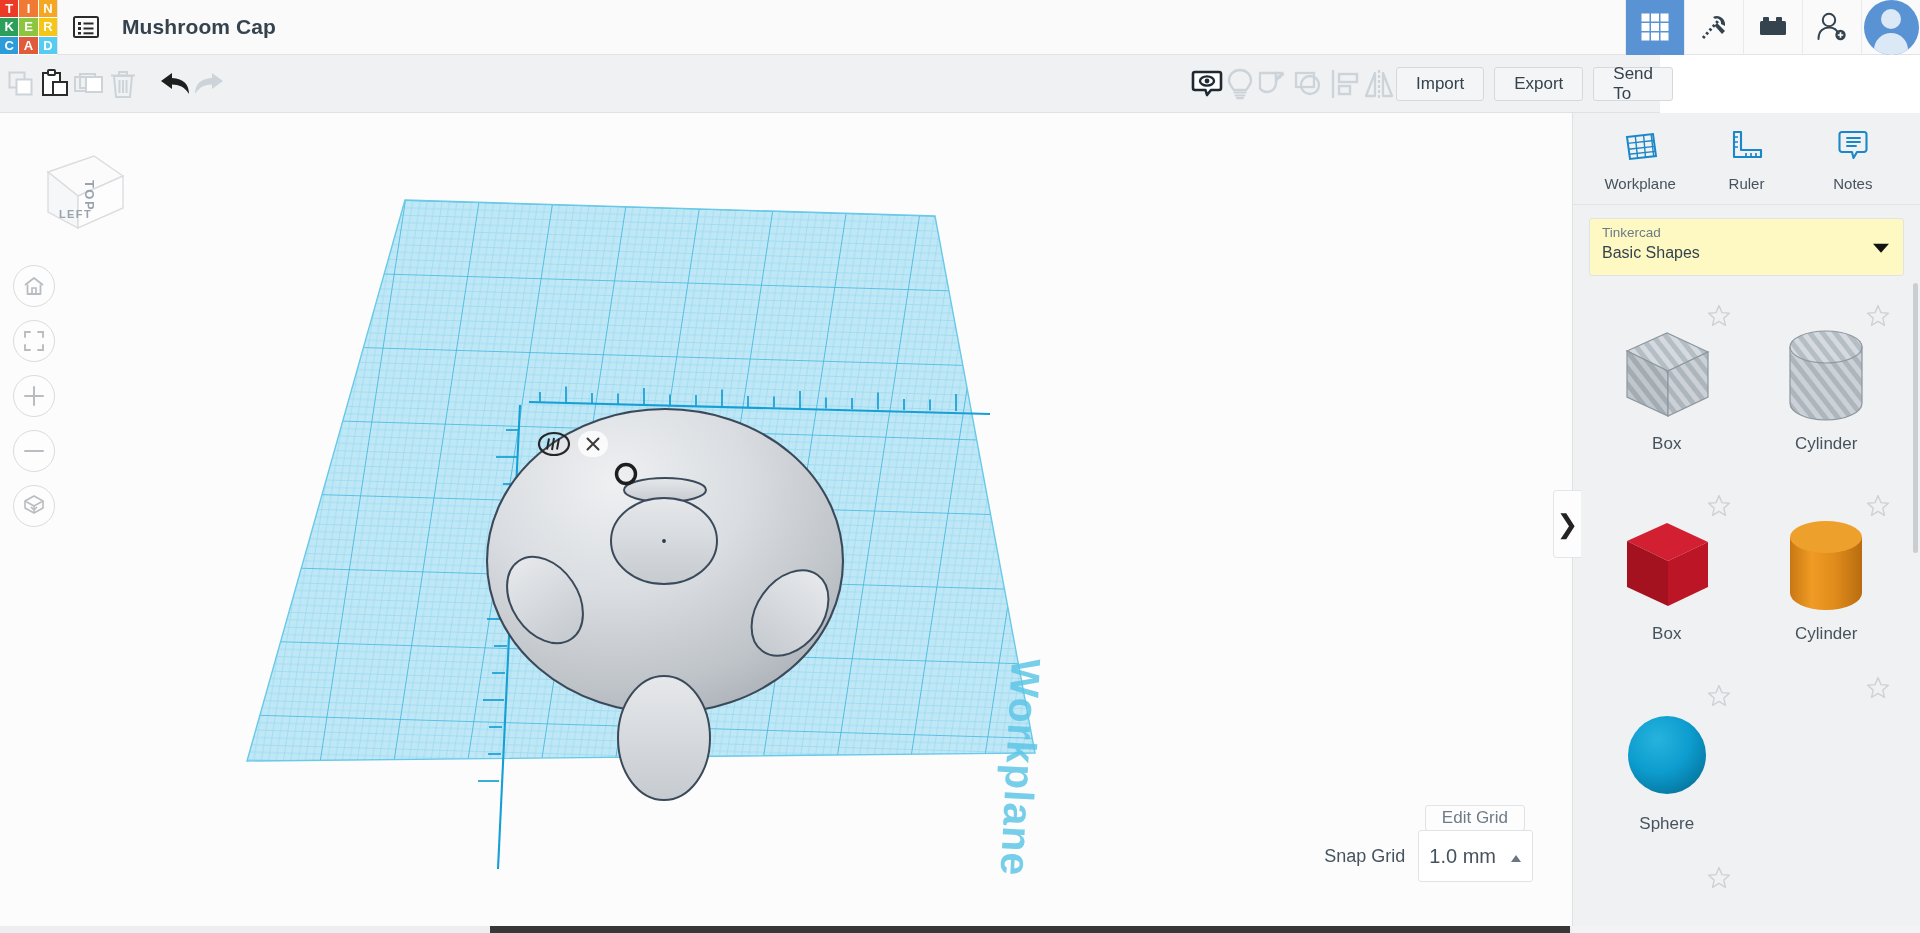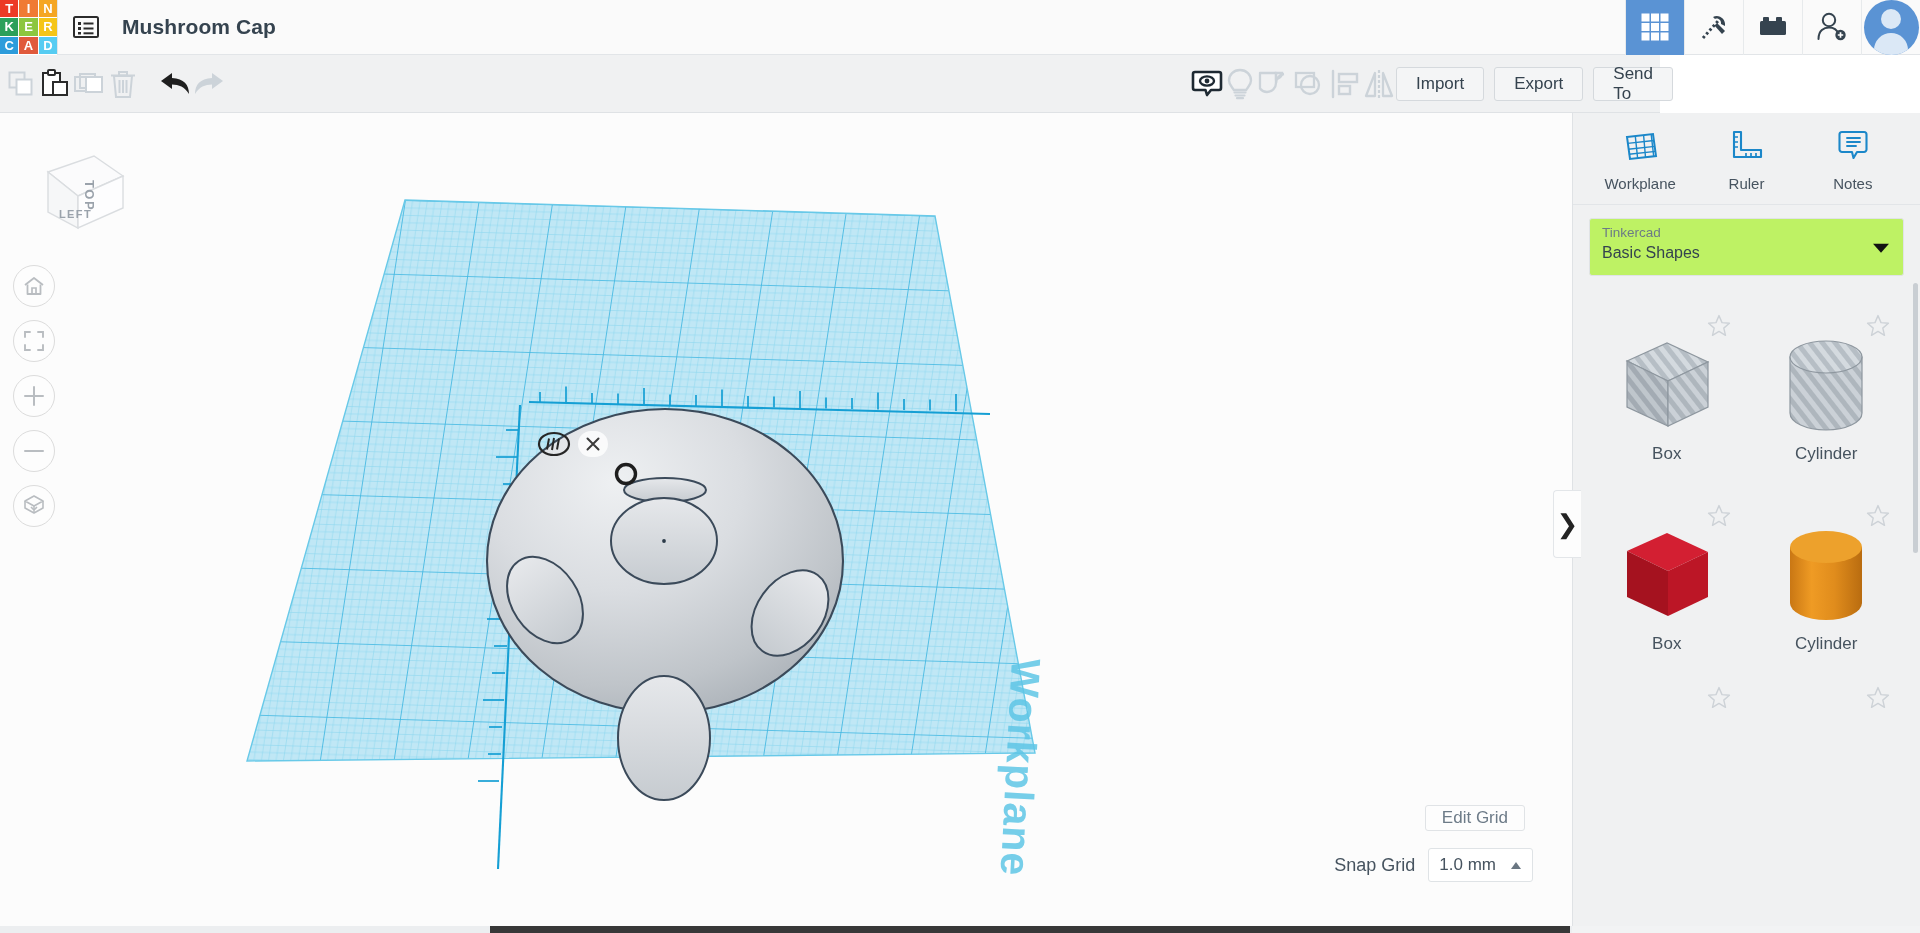--- a/index.html
+++ b/index.html
@@ -126,24 +126,24 @@
     border: 1px solid #e0e3e6; border-radius: 3px;
     background: #fdfdfd; color: #6d7b88; font-size: 17px;
     display: flex; align-items: center; cursor: pointer;
   }
   #snapgrid-row {
     position: absolute; right: 39px; bottom: 51px;
     display: flex; align-items: center; gap: 13px;
   }
   #snapgrid-label { font-size: 18px; color: #46535f; }
   #snapgrid-select {
-    height: 34px; min-width: 104px; padding: 0 10px;
+    height: 52px; min-width: 104px; padding: 0 10px;
     border: 1px solid #dfe3e6; border-radius: 3px; background: #fff;
     display: flex; align-items: center; justify-content: space-between;
-    font-size: 17px; color: #46535f; cursor: pointer; gap: 14px;
+    font-size: 20px; color: #46535f; cursor: pointer; gap: 14px;
   }
 
   
   #panel-handle {
     position: absolute; left: 1553px; top: 490px;
     width: 28px; height: 68px; background: #fdfdfd;
     border: 1px solid #e3e6e9; border-right: none;
     border-radius: 4px 0 0 4px;
     display: flex; align-items: center; justify-content: center;
     cursor: pointer; z-index: 20;
@@ -157,22 +157,22 @@
     display: flex; flex-direction: column;
   }
   #panel-tools {
     height: 92px; display: flex; align-items: center; justify-content: space-around;
     padding: 0 14px; border-bottom: 1px solid #e2e5e8; background: #f0f1f2;
   }
   .panel-tool { display: flex; flex-direction: column; align-items: center; gap: 5px; cursor: pointer; width: 88px; }
   .panel-tool-label { font-size: 15px; color: #46535f; }
 
   #shape-dropdown {
-    margin: 13px 16px 22px 16px; height: 58px;
-    border: 1px solid #e0e3e6; border-radius: 3px; background: #bef264;
+    margin: 13px 16px 12px 16px; height: 58px;
+    border: 1px solid #e0e3e6; border-radius: 3px; background: #fef9c3;
     padding: 6px 12px; position: relative; cursor: pointer;
   }
   #dd-kicker { font-size: 13.5px; color: #6c7a86; line-height: 16px; }
   #dd-value { font-size: 16px; color: #35434f; line-height: 24px; }
   #dd-caret {
     position: absolute; right: 14px; top: 50%; transform: translateY(-35%);
     width: 0; height: 0; border-left: 8px solid transparent; border-right: 8px solid transparent;
     border-top: 9px solid #121212;
   }
 
@@ -698,20 +698,40 @@
                   <stop offset="100%" stop-color="#b96c10"></stop>
               </linearGradient>
             </defs>
             <path d="M18,26 h72 v56 a36 17 0 0 1 -72 0 Z" fill="url(#orangeSide)"></path>
             <ellipse cx="54" cy="26" rx="36" ry="16" fill="#eda12c"></ellipse>
           </svg>
         </span>
         <span class="shape-label">Cylinder</span>
       </div>
 
+      <div class="shape-cell">
+        <span class="star">
+          <svg width="24" height="23" viewBox="0 0 24 23">
+              <path d="M12 1.6 L15 8.6 L22.4 9.2 L16.8 14.1 L18.5 21.3 L12 17.4 L5.5 21.3 L7.2 14.1 L1.6 9.2 L9 8.6 Z" fill="none" stroke="#cdd2d7" stroke-width="1.4" stroke-linejoin="round"></path>
+            </svg>
+        </span>
+        <span class="shape-art">
+          <svg width="108" height="108" viewBox="0 0 108 108">
+            <defs>
+              <radialGradient id="blueSphere" cx="38%" cy="30%" r="78%">
+                <stop offset="0%" stop-color="#27b3dd"></stop>
+                  <stop offset="55%" stop-color="#0c9cce"></stop>
+                <stop offset="100%" stop-color="#05749c"></stop>
+              </radialGradient>
+            </defs>
+            <circle cx="54" cy="54" r="39" fill="url(#blueSphere)"></circle>
+          </svg>
+        </span>
+        <span class="shape-label">Sphere</span>
+      </div>
 
 
       <div class="shape-cell" style="height:40px">
         <span class="star" style="top:4px">
           <svg width="24" height="23" viewBox="0 0 24 23">
               <path d="M12 1.6 L15 8.6 L22.4 9.2 L16.8 14.1 L18.5 21.3 L12 17.4 L5.5 21.3 L7.2 14.1 L1.6 9.2 L9 8.6 Z" fill="none" stroke="#cdd2d7" stroke-width="1.4" stroke-linejoin="round"></path>
             </svg>
         </span>
       </div>
       <div class="shape-cell" style="height:40px">

